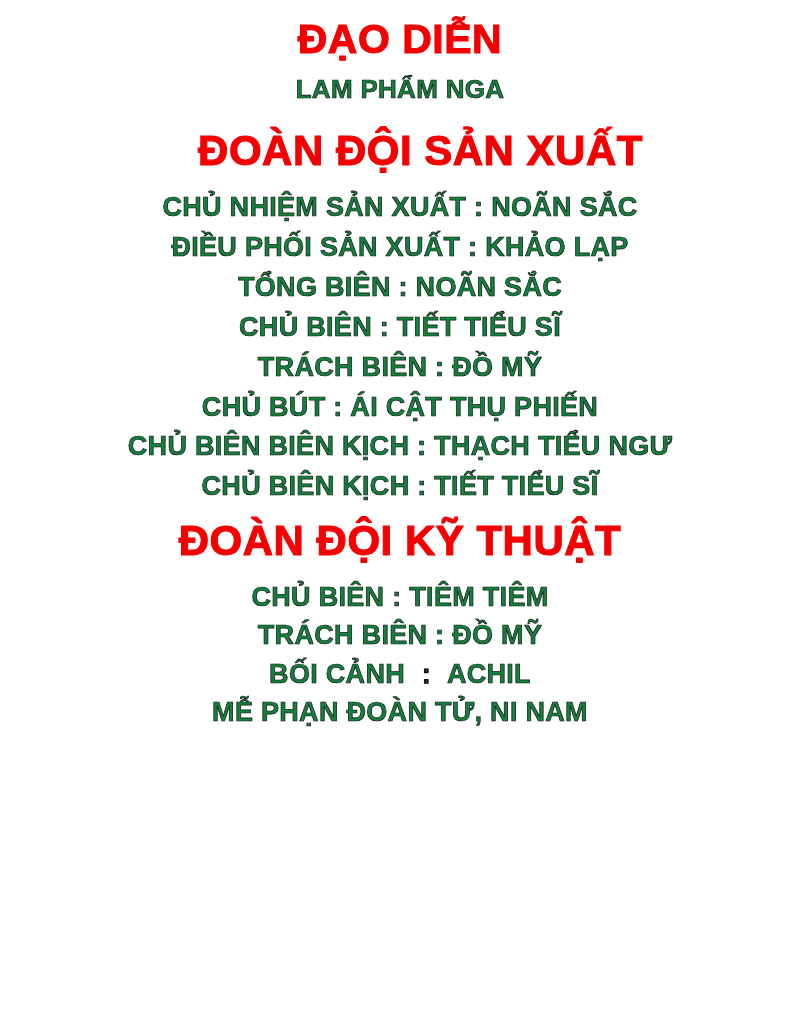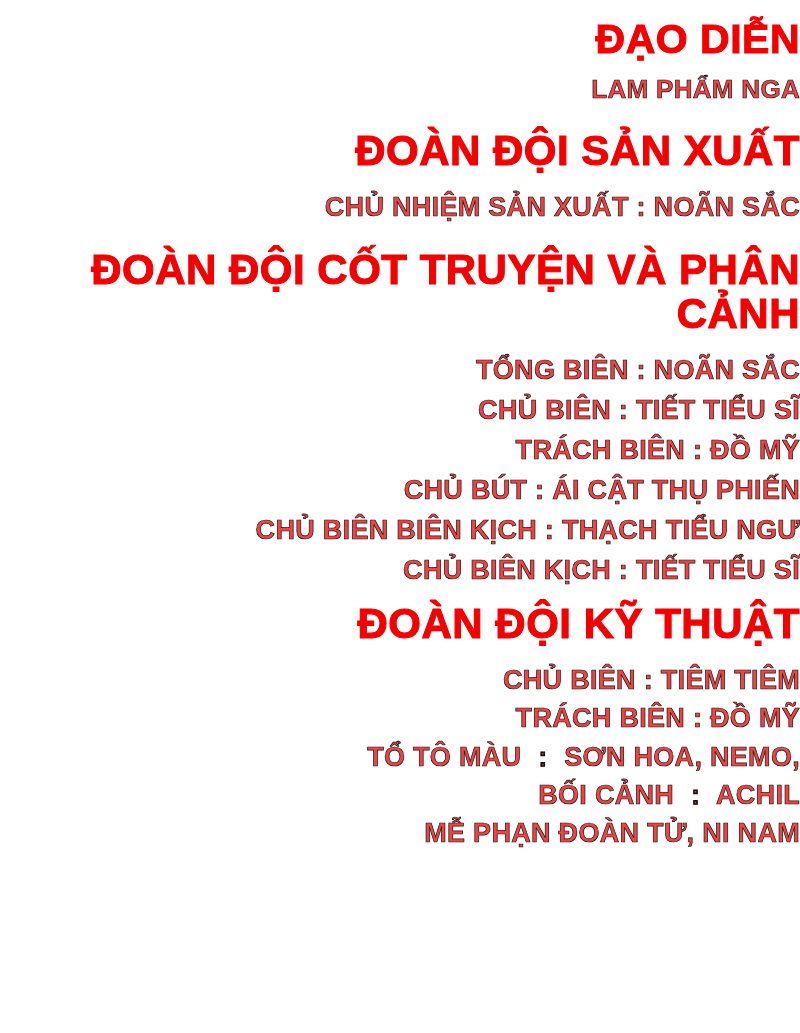--- a/index.html
+++ b/index.html
@@ -10,21 +10,21 @@
   body {
     width: 800px;
     height: 1033px;
     font-family: "Liberation Sans", sans-serif;
     overflow: hidden;
   }
   .credits {
     width: 800px;
     padding-top: 18px;
     box-sizing: border-box;
-    text-align: right;
+    text-align: center;
   }
   .section {
     margin: 0;
     padding: 0;
   }
   .heading {
     color: #f50000;
     font-weight: bold;
     font-stretch: condensed;
     letter-spacing: 0.5px;
@@ -47,21 +47,21 @@
     font-size: 42px;
     margin-top: 20px;
     margin-bottom: 14px;
   }
   .h-tech {
     font-size: 42px;
     margin-top: 12px;
     margin-bottom: 14px;
   }
   .line {
-    color: #ef4444;
+    color: #15803d;
     font-weight: bold;
     font-size: 27px;
     line-height: 1.48;
     letter-spacing: 0.3px;
     margin: 0 auto;
     text-transform: uppercase;
     -webkit-text-stroke: 0.7px #111111;
   }
   .line.sub-director {
     font-size: 26px;
@@ -77,34 +77,33 @@
 <div class="credits">
 
   <div class="section">
     <div class="heading h-director">ĐẠO DIỄN</div>
     <div class="line sub-director">LAM PHẨM NGA</div>
   </div>
 
   <div class="section">
     <div class="heading h-prod">ĐOÀN ĐỘI SẢN XUẤT</div>
     <div class="line">CHỦ NHIỆM SẢN XUẤT : NOÃN SẮC</div>
+    <div class="line">ĐIỀU PHỐI SẢN XUẤT : KHẢO LẠP</div>
   </div>
 
   <div class="section">
-    <div class="heading h-story">ĐOÀN ĐỘI CỐT TRUYỆN VÀ PHÂN CẢNH</div>
     <div class="line">TỔNG BIÊN : NOÃN SẮC</div>
     <div class="line">CHỦ BIÊN : TIẾT TIỂU SĨ</div>
     <div class="line">TRÁCH BIÊN : ĐỒ MỸ</div>
     <div class="line">CHỦ BÚT : ÁI CẬT THỤ PHIẾN</div>
     <div class="line">CHỦ BIÊN BIÊN KỊCH : THẠCH TIỂU NGƯ</div>
     <div class="line">CHỦ BIÊN KỊCH : TIẾT TIỂU SĨ</div>
   </div>
 
   <div class="section">
     <div class="heading h-tech">ĐOÀN ĐỘI KỸ THUẬT</div>
     <div class="line tight">CHỦ BIÊN : TIÊM TIÊM</div>
     <div class="line tight">TRÁCH BIÊN : ĐỒ MỸ</div>
-    <div class="line tight">TỔ TÔ MÀU ： SƠN HOA, NEMO,</div>
     <div class="line tight">BỐI CẢNH ： ACHIL</div>
     <div class="line tight">MỄ PHẠN ĐOÀN TỬ, NI NAM</div>
   </div>
 
 </div>
 
 </body></html>

